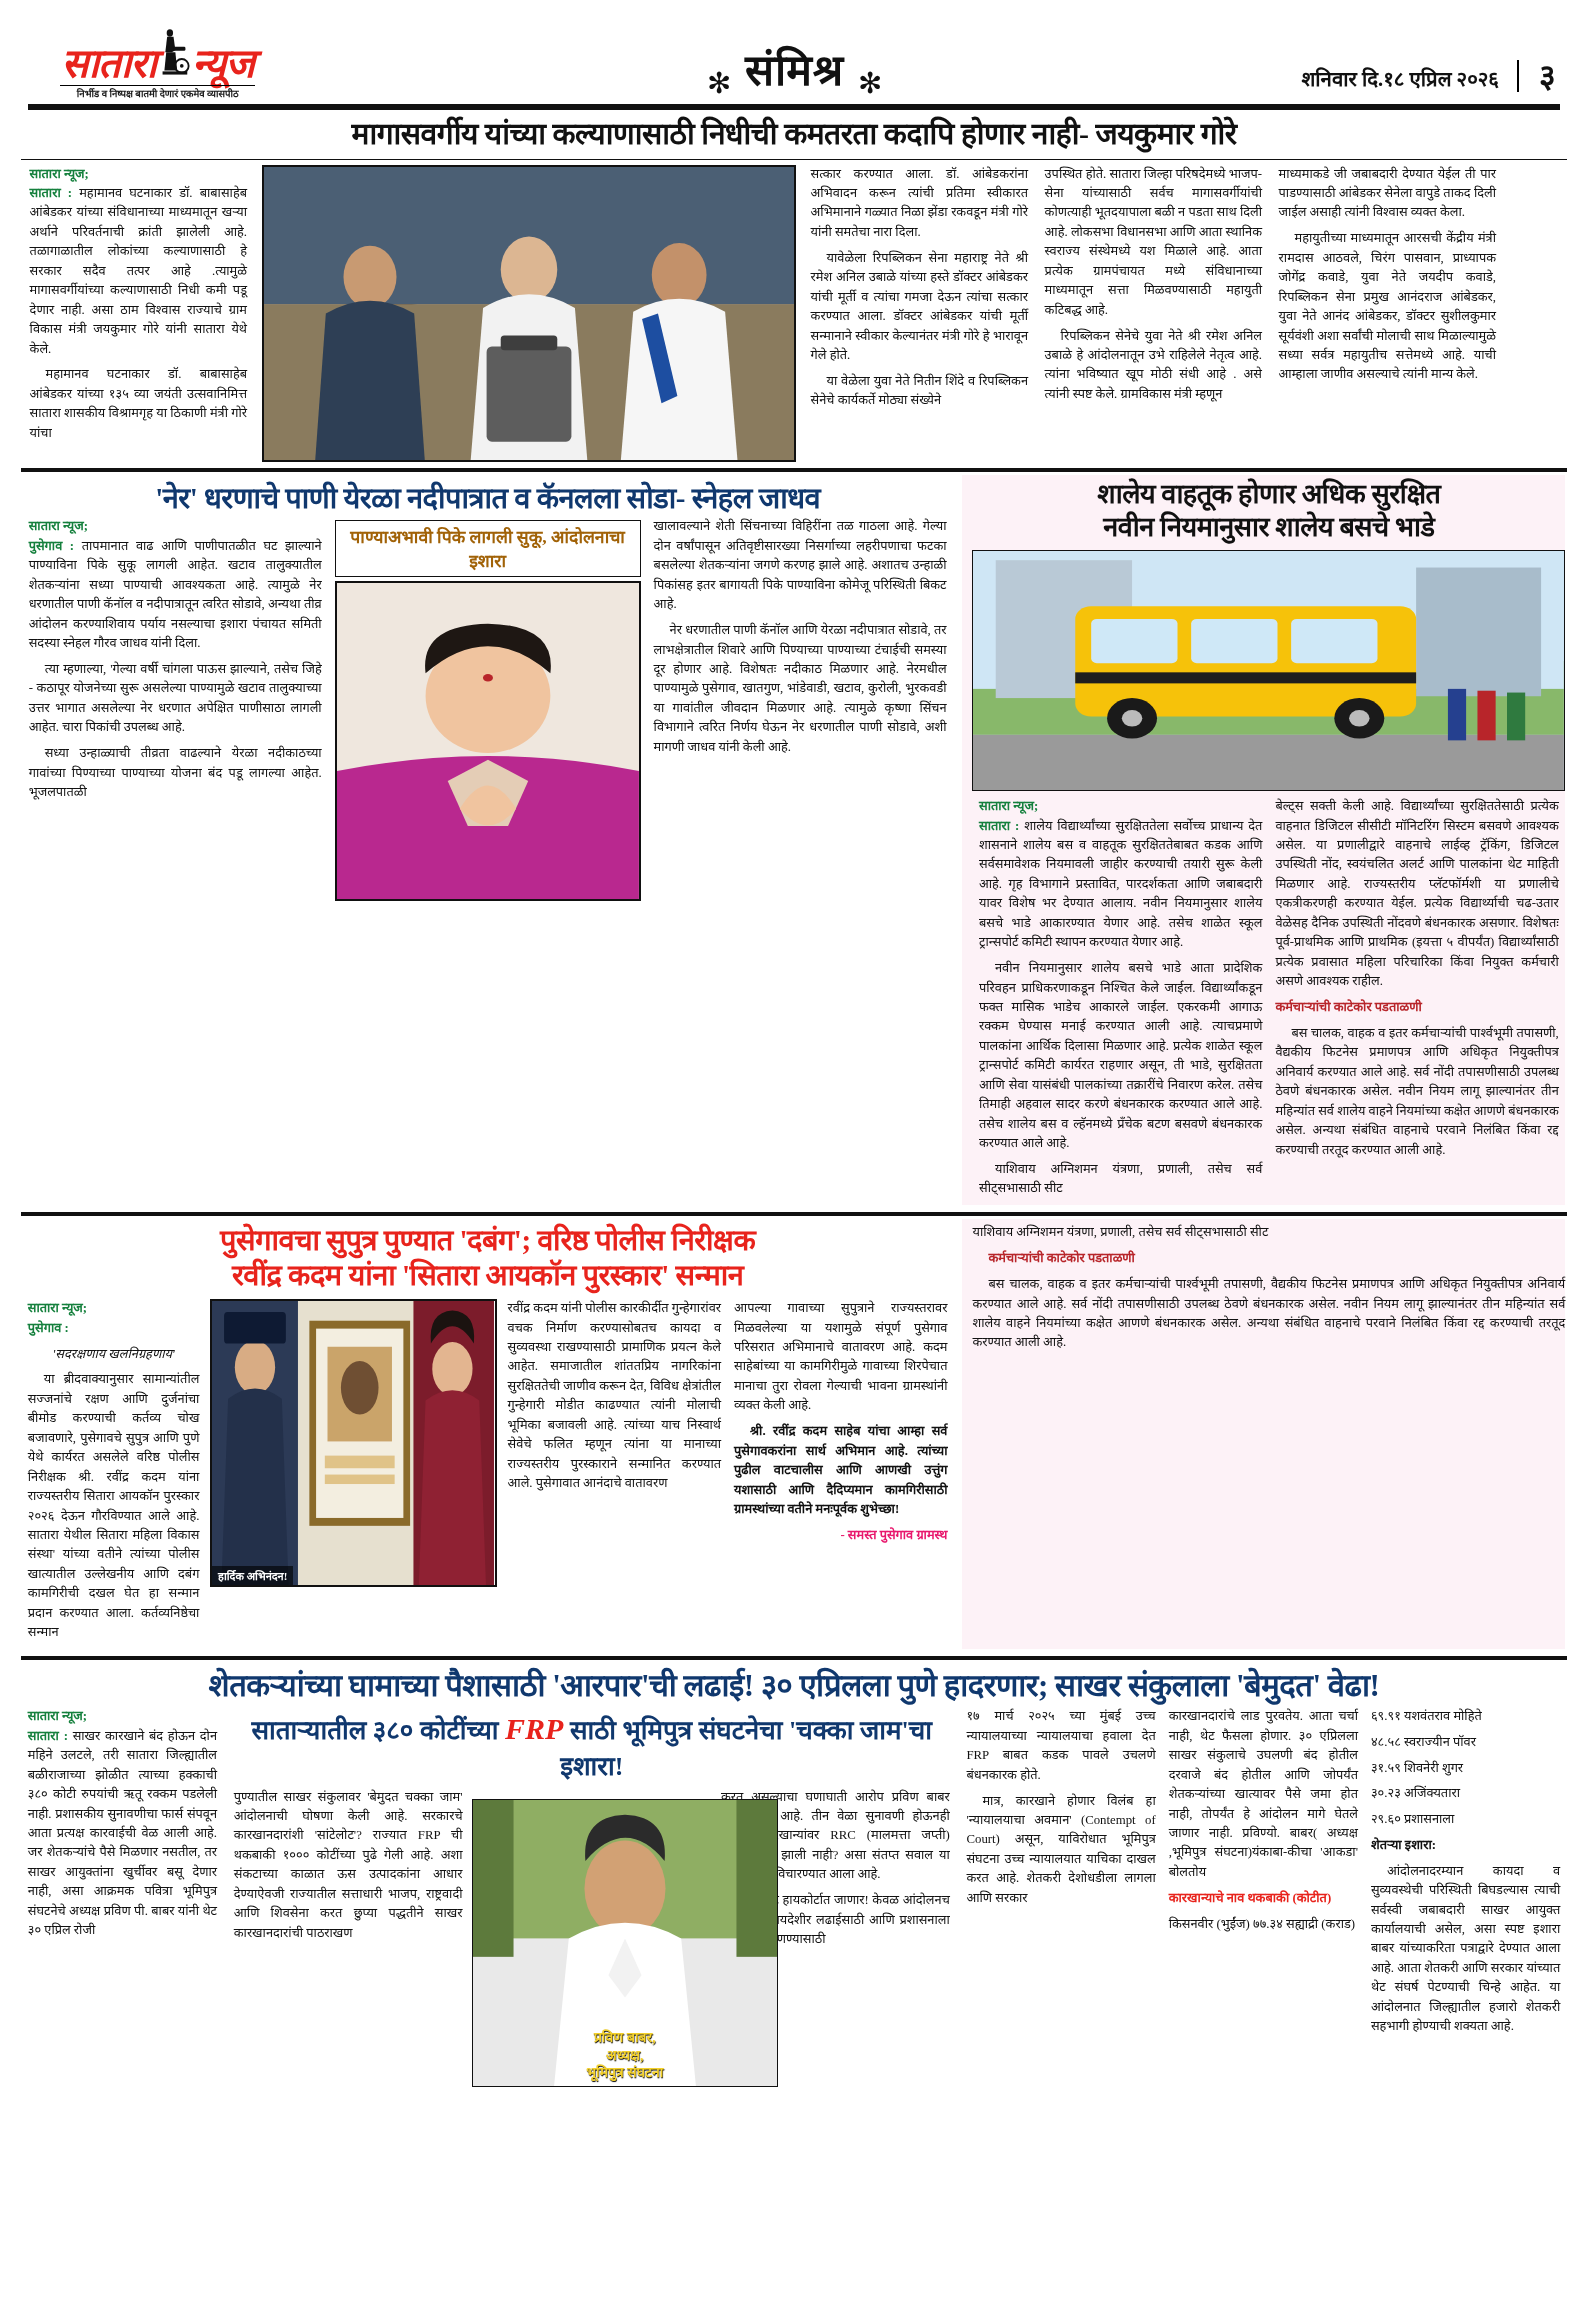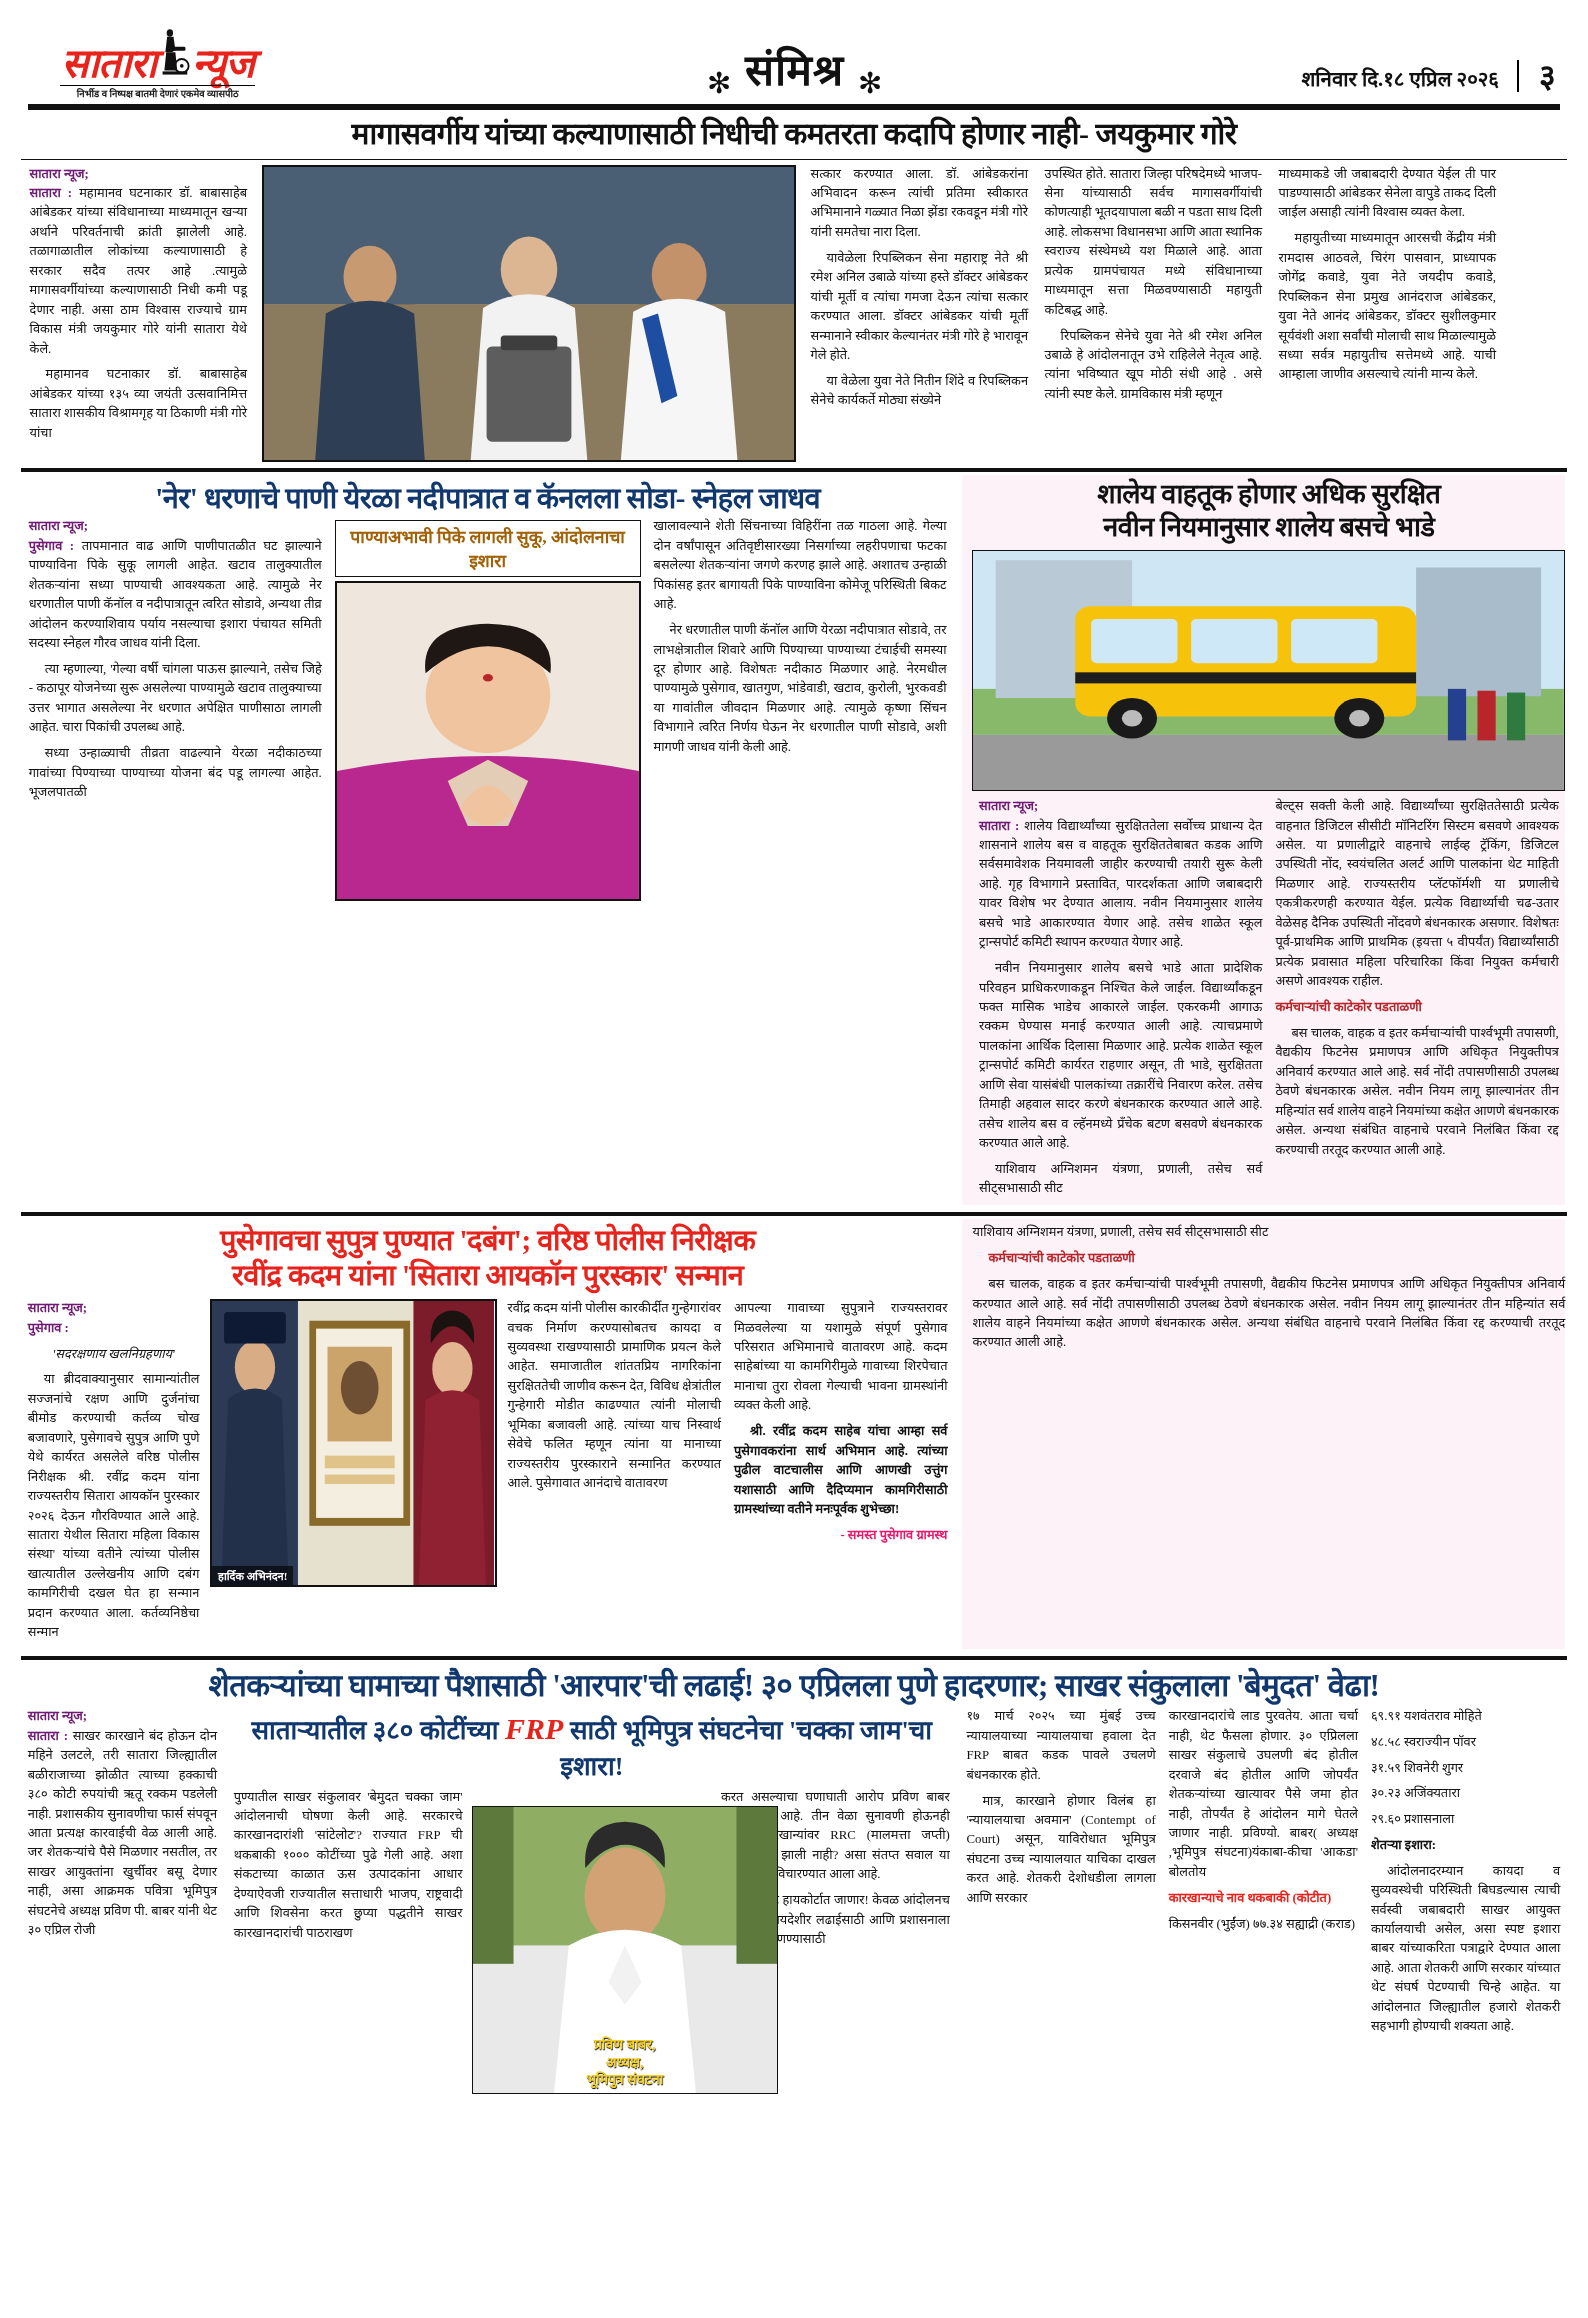--- a/index.html
+++ b/index.html
@@ -38,21 +38,21 @@
   .hrule { border-top:4.2px solid #111; margin:6.5px 0 0 0; }
   .hrule-thin { border-top:1.9px solid #111; margin:2.8px 0 0 0; }
   .hl-blk { font-size:30px; font-weight:bold; text-align:center; line-height:1.18;
             letter-spacing:-0.5px; padding: 6.5px 0 4.6px 0; }
   .hl-navy { color:#10386e; }
   .hl-red  { color:#e8231c; }
   .hl-black{ color:#111; }
   .col { font-size:12.8px; line-height:1.52; text-align:justify; }
   .col p { margin:0 0 6.5px 0; text-indent: 16px; }
   .col p.noind { text-indent:0; }
-  .byline { color:#701a75; font-weight:bold; }
+  .byline { color:#15803d; font-weight:bold; }
 
   
   .photo { position:relative; overflow:hidden; border:2.3px solid #111; }
   .cap { position:absolute; left:0; bottom:0; background:rgba(0,0,0,.62); color:#fff;
          font-size:11px; padding:1.9px 5.6px; font-weight:bold; }
 
   
   .sec1 { display:flex; padding-top:4.6px; }
   .s1c { width: 234px; padding: 0 8.3px; }
   .s1mid { width: 547px; padding:0 6.5px; }
@@ -85,21 +85,21 @@
   
   .sec4 { padding-top:2.8px; }
   .frp-head { text-align:center; font-size:26px; font-weight:bold; color:#10386e;
               padding:3.7px 0 4.6px 0; }
   .frp-head .frp { color:#e8231c; font-style:italic; font-size:30px; }
   .sec4cols { display:flex; }
   .ph4 { width:306px; height:288px; border:1.9px solid #111;
     background:
       radial-gradient(ellipse at 50% 32%, #d8a87e 0 20%, transparent 21%),
       linear-gradient(#8fae63 0 44%, #e9e9e9 44% 100%);
-    position:relative; margin:18px auto; }
+    position:relative; margin:11px auto; }
   .ph4 .namecap { position:absolute; left:0; right:0; bottom:3.7px; text-align:center;
                   color:#f4d12b; font-weight:bold; font-size:14px; line-height:1.25;
                   text-shadow:0.5px 0.5px 0.9px #000; }
   .kh { color:#e8231c; font-weight:bold; }
   .mono-list { font-size:12.8px; line-height:1.5; }
 </style>
 </head>
 <body>
 
 <div class="page">

